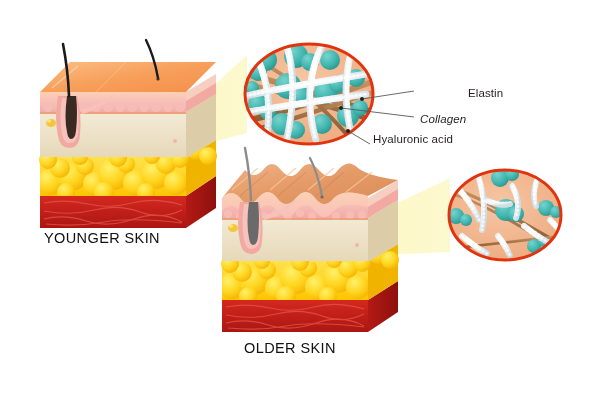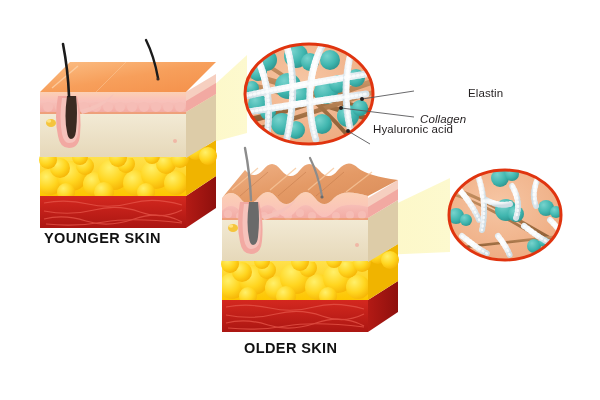--- a/index.html
+++ b/index.html
@@ -14,21 +14,21 @@
   .lbl{
     position:absolute;
     font-size:11.5px;
     color:#231f20;
     letter-spacing:.1px;
     white-space:nowrap;
   }
   .caption{
     position:absolute;
     font-size:14.5px;
-    font-weight:bold;
+    font-weight:normal;
     color:#111111;
     letter-spacing:.4px;
     white-space:nowrap;
   }
 </style>
 </head>
 <body>
 
 <svg id="stage" viewBox="0 0 600 400" xmlns="http://www.w3.org/2000/svg">
   <defs>
@@ -420,16 +420,16 @@
   </g>
   <g fill="#231f20">
     <circle cx="362" cy="99" r="2"></circle>
     <circle cx="341" cy="108" r="2"></circle>
     <circle cx="348" cy="131" r="2"></circle>
   </g>
 </svg>
 
 <div class="lbl" style="left:420px;top:87px;padding-left:48px;">Elastin</div>
 <div class="lbl" style="left:420px;top:113px;font-style:italic;">Collagen</div>
-<div class="lbl" style="left:373px;top:123px;text-align:right;">Hyaluronic acid</div>
+<div class="lbl" style="left:373px;top:133px;text-align:right;">Hyaluronic acid</div>
 
 <div class="caption" style="left:44px;top:230px;">YOUNGER SKIN</div>
 <div class="caption" style="left:244px;top:340px;">OLDER SKIN</div>
 
 </body></html>

